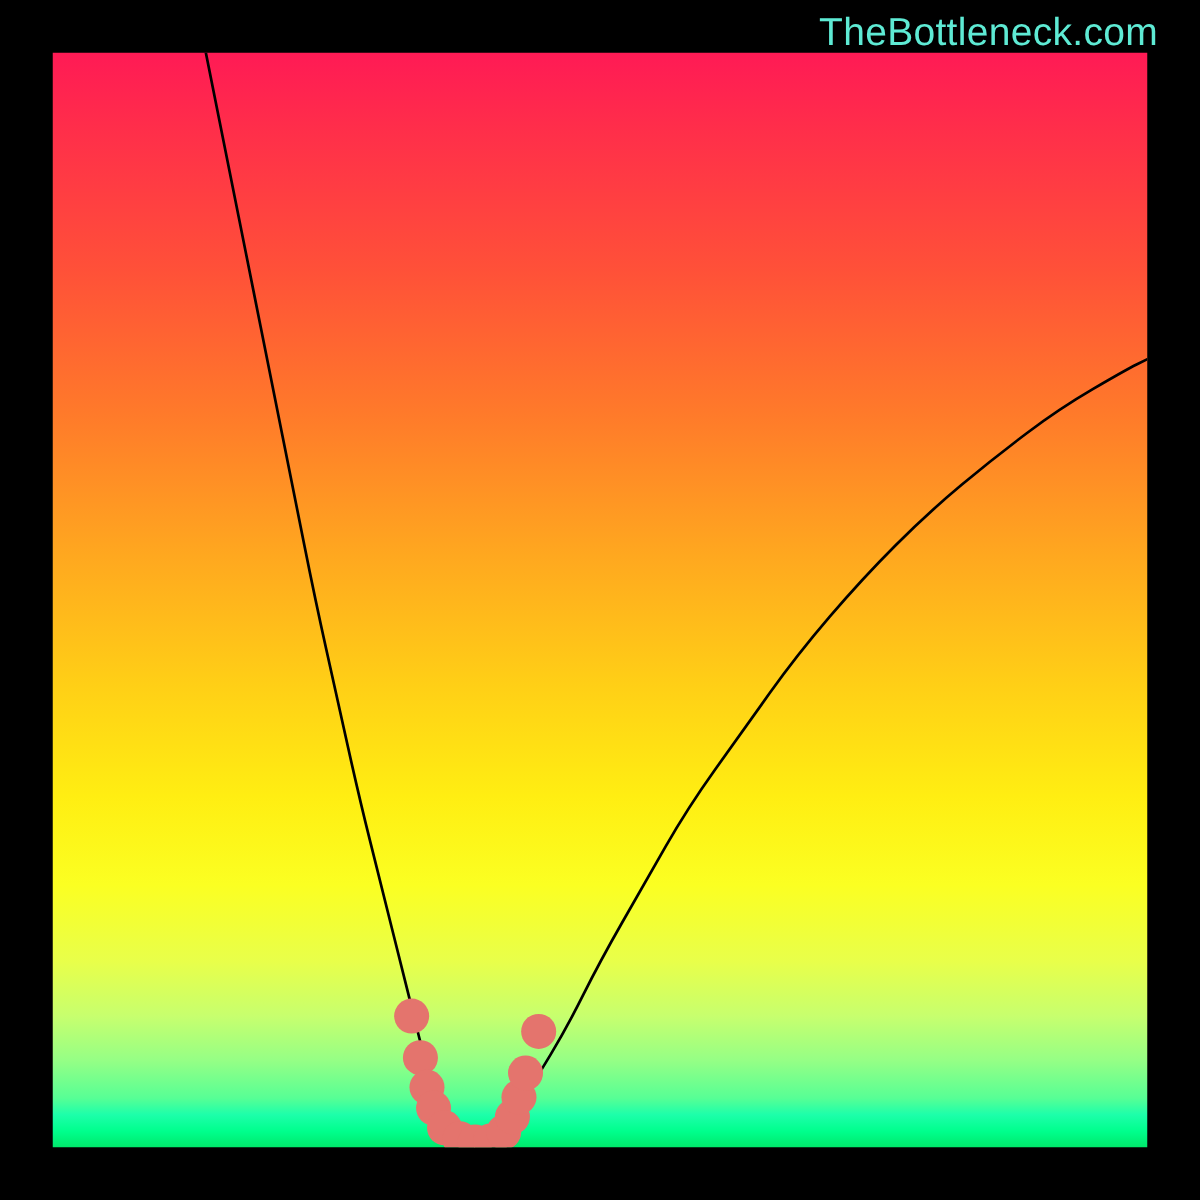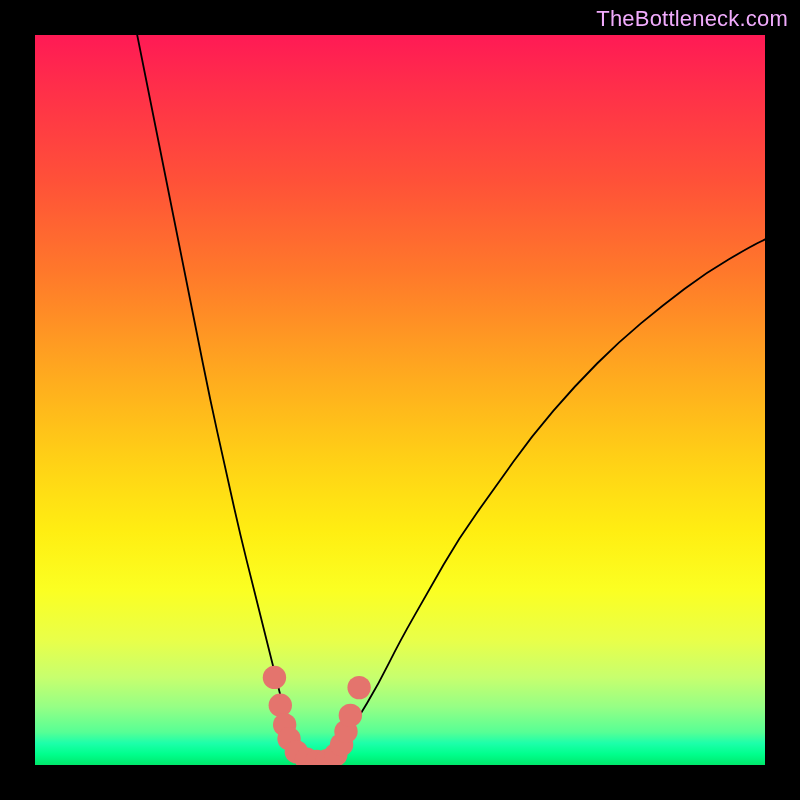--- a/index.html
+++ b/index.html
@@ -50,23 +50,23 @@
   
   svg.curves {
     position: absolute;
     inset: 0;
     width: 100%;
     height: 100%;
   }
   .watermark {
     position: absolute;
     top: 6px;
-    right: 12px;
-    color: #f0abfc;
-    font-size: 22px;
+    right: 28px;
+    color: #5eead4;
+    font-size: 26px;
     letter-spacing: 0.2px;
   }
 </style>
 </head>
 <body>
 
 <div class="frame">
   <div class="plot-area">
     <div class="gradient-bg"></div>
     <svg class="curves" viewBox="0 0 730 730" preserveAspectRatio="none">

